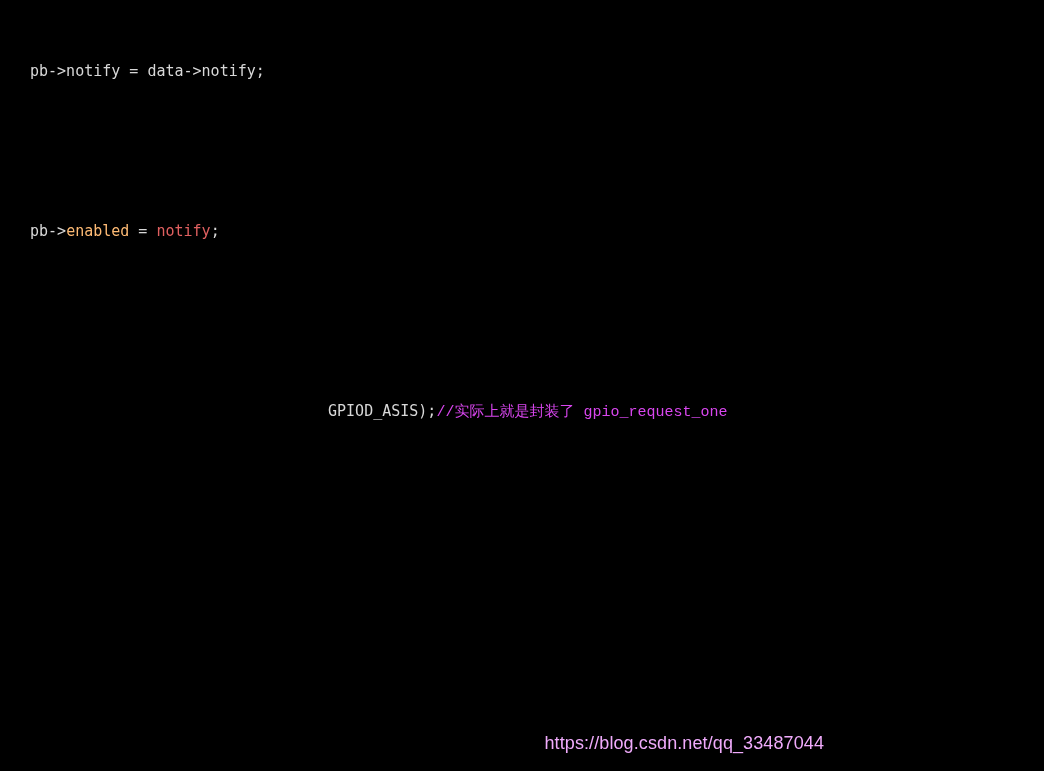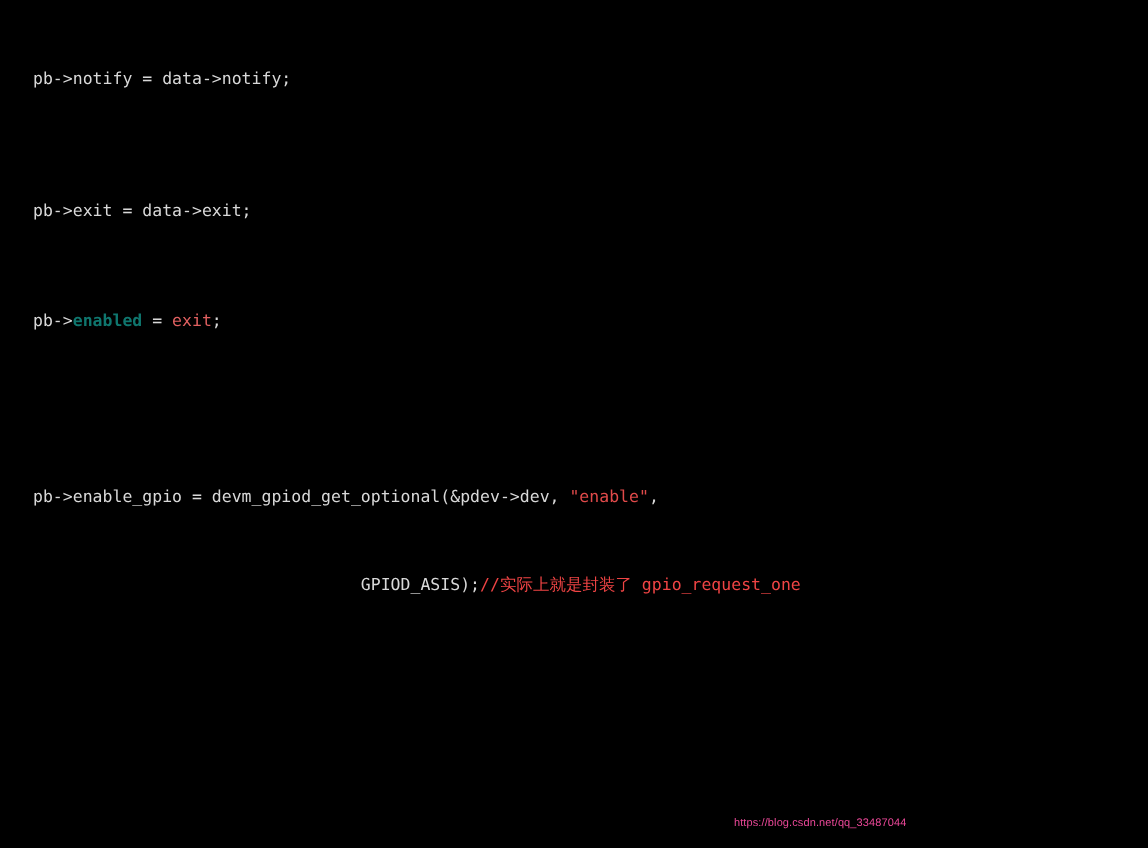--- a/index.html
+++ b/index.html
@@ -23,54 +23,52 @@
     line-height: 20px;
     white-space: pre;
     color: #d8d8d8;
     letter-spacing: 0px;
   }
   .line {
     height: 20px;
     white-space: pre;
   }
   .t-plain   { color: #d8d8d8; }
-  .t-member  { color: #0f766e; font-weight: bold; }
+  .t-member  { color: #fdba74; }
   .t-const   { color: #e06060; }
   .t-str     { color: #e04a4a; }
-  .t-cmt     { color: #ef4444; }
+  .t-cmt     { color: #d946ef; font-family: Liberation Mono, monospace; }
   #watermark {
     position: absolute;
     right: 12px;
     bottom: 17px;
-    color: #ec4899;
+    color: #f0abfc;
     font-family: "Liberation Sans", sans-serif;
-    font-size: 10px;
+    font-size: 18px;
     letter-spacing: 0.1px;
     white-space: nowrap;
   }
 </style>
 </head>
 <body>
 
 <div id="screen">
 
   <div id="code">
 
     <div class="line"><span class="t-plain">pb-&gt;notify = data-&gt;notify;</span></div>
 
 
 
-    <div class="line"><span class="t-plain">pb-&gt;exit = data-&gt;exit;</span></div>
 
 
-    <div class="line"><span class="t-plain">pb-&gt;</span><span class="t-member">enabled</span><span class="t-plain"> = </span><span class="t-const">exit</span><span class="t-plain">;</span></div>
+    <div class="line"><span class="t-plain">pb-&gt;</span><span class="t-member">enabled</span><span class="t-plain"> = </span><span class="t-const">notify</span><span class="t-plain">;</span></div>
 
     <div class="line"> </div>
 
-    <div class="line"><span class="t-plain">pb-&gt;enable_gpio = devm_gpiod_get_optional(&amp;pdev-&gt;dev, </span><span class="t-str">"enable"</span><span class="t-plain">,</span></div>
 
     <div class="line"><span class="t-plain">                                 GPIOD_ASIS);</span><span class="t-cmt">//实际上就是封装了 gpio_request_one</span></div>
 
     
 
     
 
     
 
     

